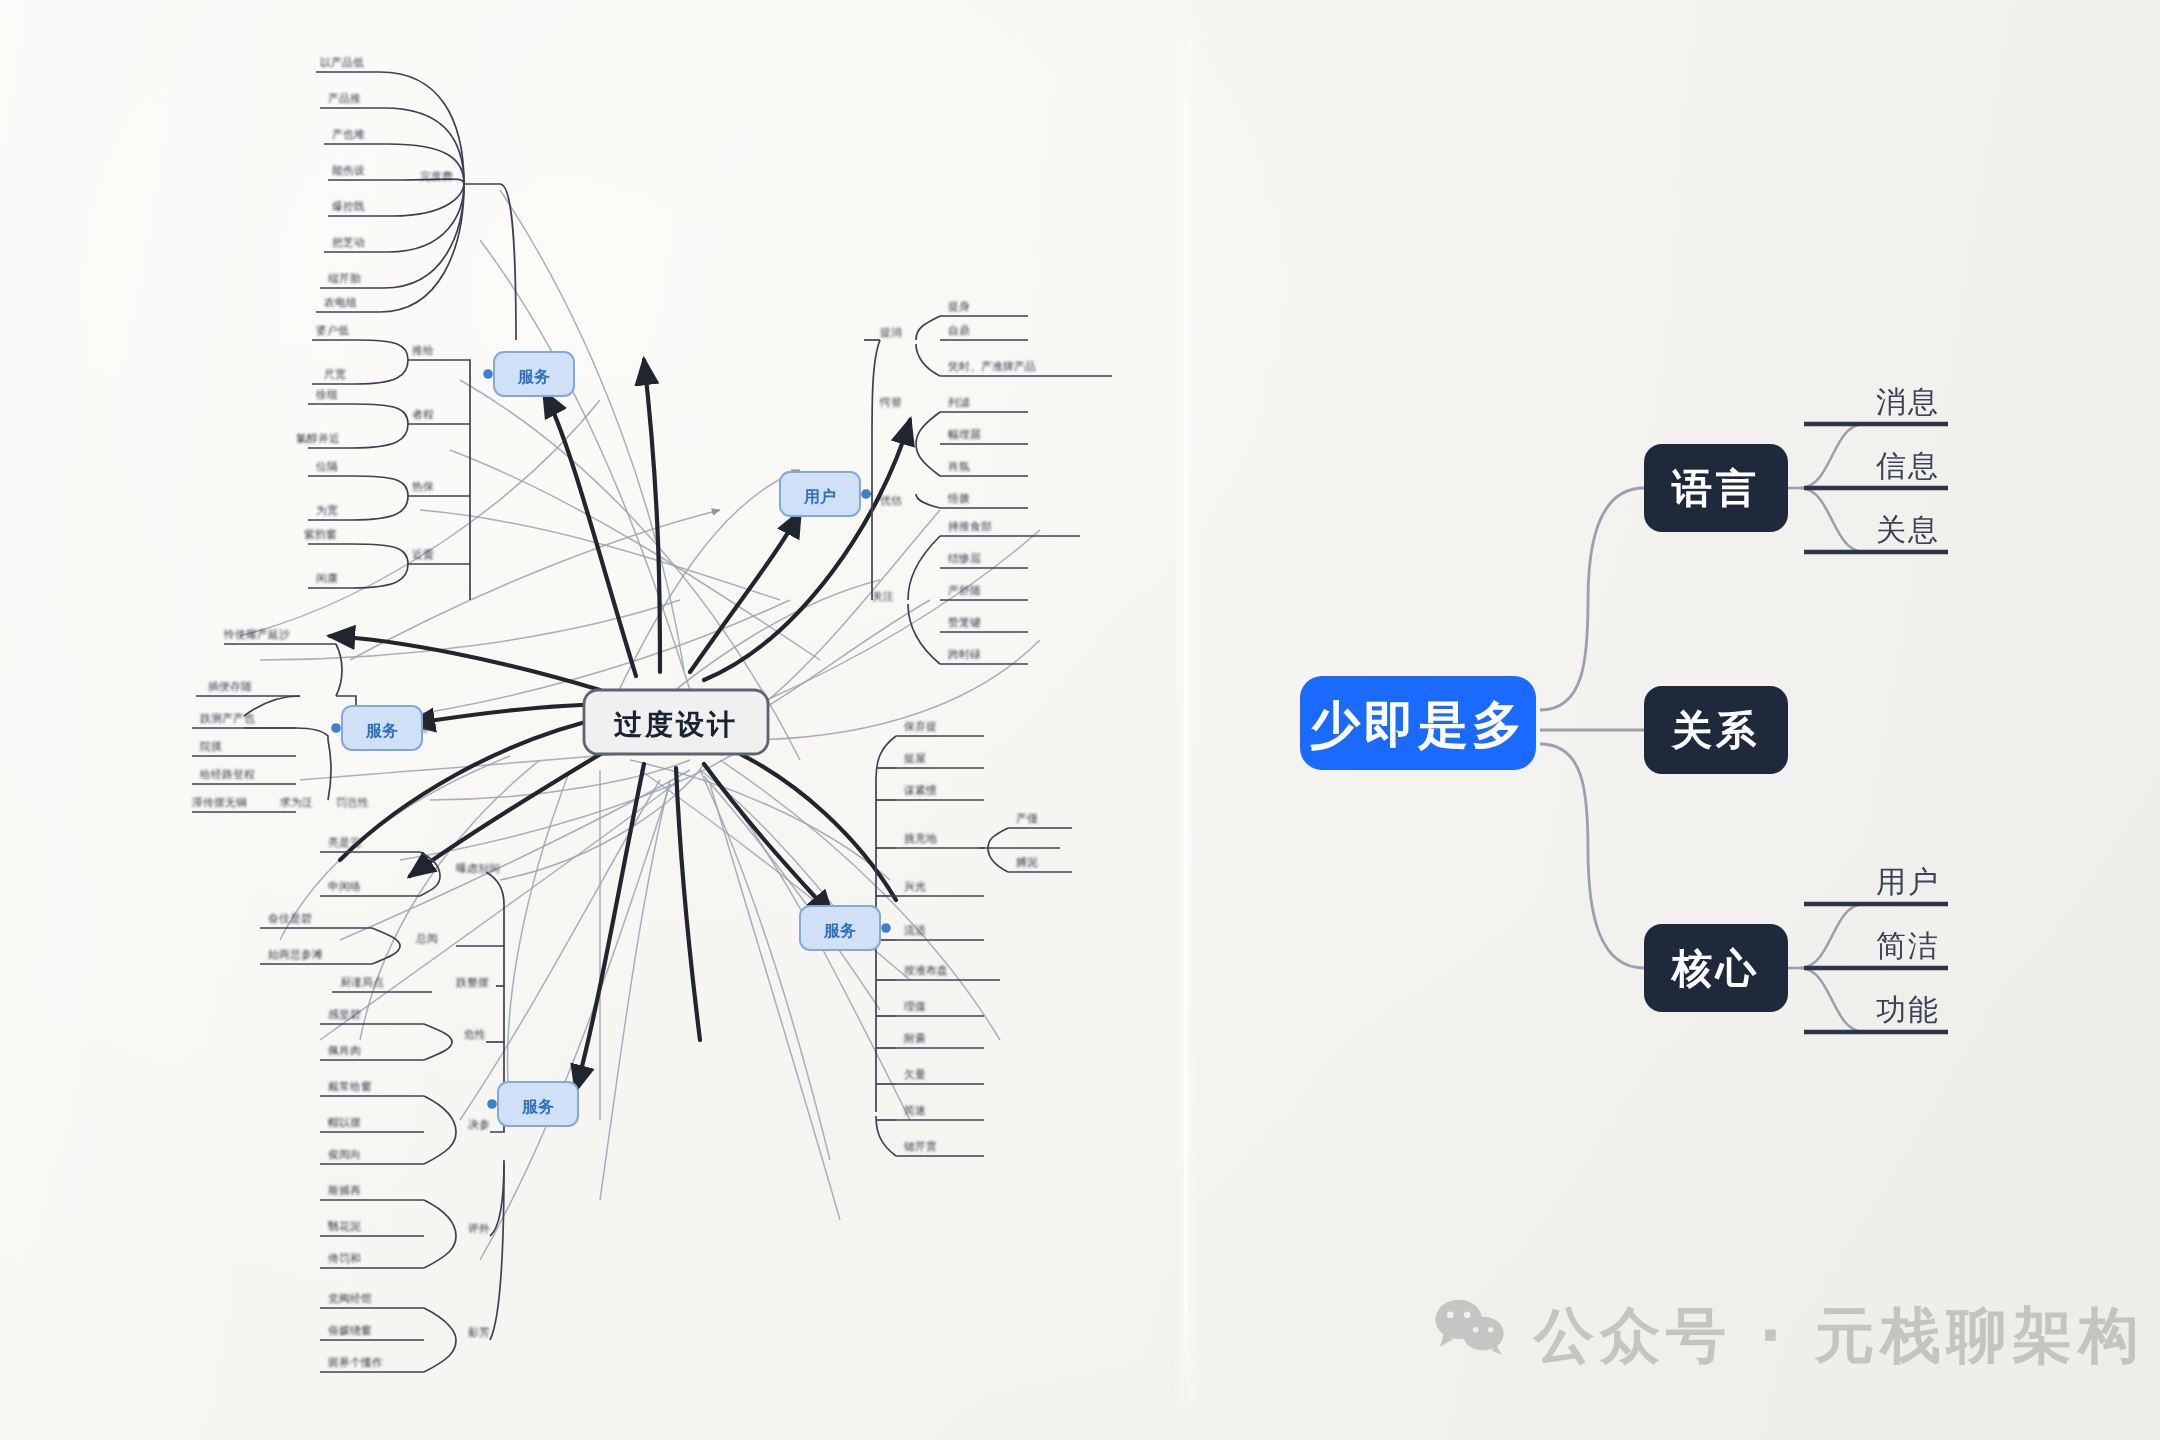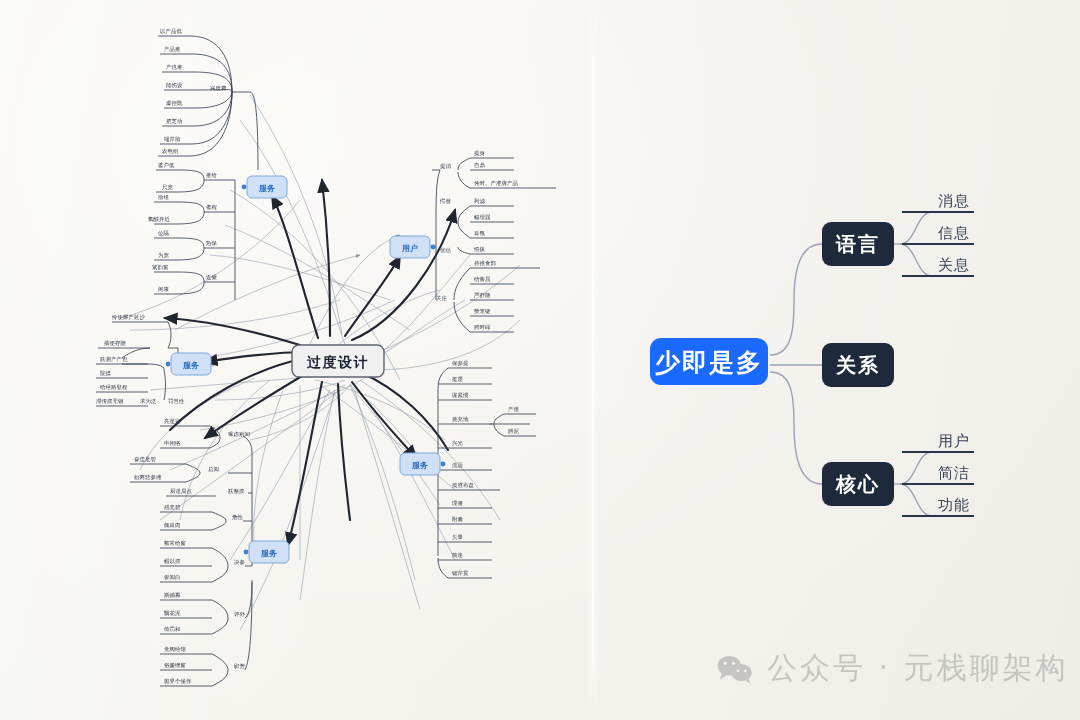--- a/index.html
+++ b/index.html
@@ -69,22 +69,23 @@
   }
   .root-box{fill:#1a6aff;}
   .root-box-txt{
     fill:#ffffff;font-size:25px;font-weight:bold;letter-spacing:2px;
     font-family:"DejaVu Sans","Liberation Sans",sans-serif;
   }
 
   
   .watermark{
     position:absolute;left:716px;top:648px;
-    display:flex;align-items:center;gap:13px;
+    display:flex;align-items:flex-start;gap:13px;
     opacity:.5;
+    font-weight:bold;
   }
   .wm-text{
     font-size:30px;color:#9b9b9b;letter-spacing:3px;
     font-family:"DejaVu Sans","Liberation Sans",sans-serif;
     white-space:nowrap;
   }
   .wechat{width:38px;height:30px;display:block;}
 </style>
 </head>
 <body>

